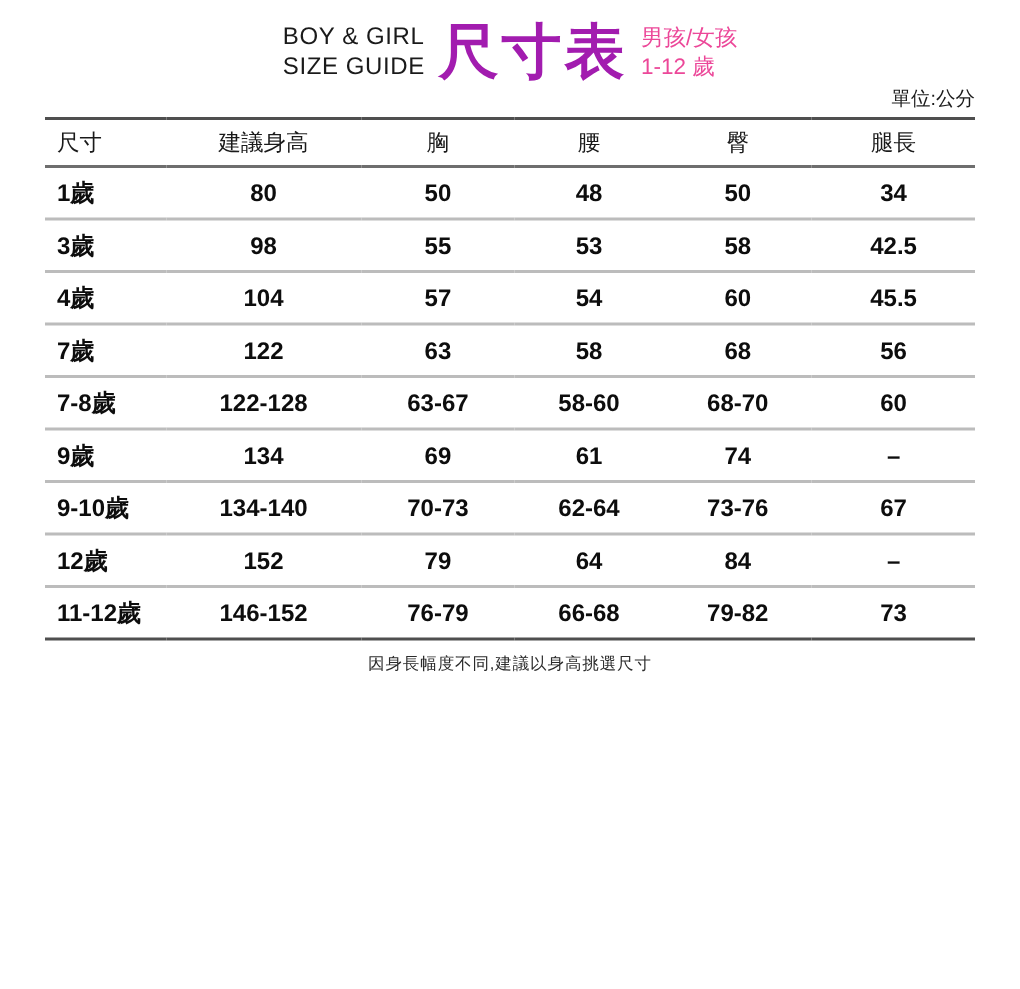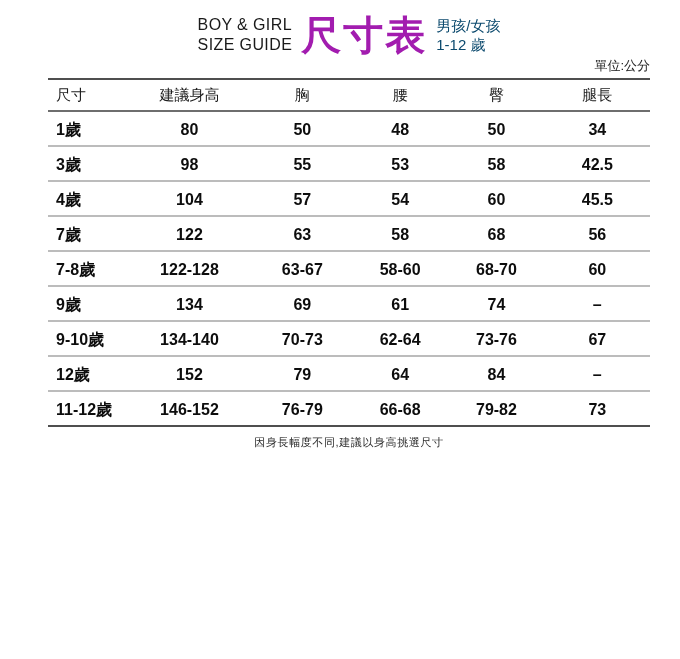--- a/index.html
+++ b/index.html
@@ -1,25 +1,25 @@
 <!DOCTYPE html>
 <html><head>
 <meta charset="utf-8">
 <style>
   html, body { margin: 0; padding: 0; background: #ffffff; }
   .page {
     width: 680px; height: 659px; box-sizing: border-box;
-    padding: 14px 30px 0 48px;
+    padding: 14px 30px 0 30px;
     font-family: "Liberation Sans", sans-serif;
     color: #111111; background: #ffffff; overflow: hidden;
   }
   .title-row { display: flex; justify-content: center; align-items: center; gap: 9px; }
   .subtitle { font-size: 16px; line-height: 1.25; letter-spacing: 0.4px; font-weight: 400; color: #1a1a1a; }
   .big-title { font-size: 40px; font-weight: 800; letter-spacing: 2px; line-height: 1.05; color: #a21caf; }
-  .annotation { font-size: 15px; line-height: 1.3; font-weight: 400; color: #0c4a6e; }
+  .annotation { font-size: 15px; line-height: 1.3; font-weight: 400; color: #ec4899; }
   .unit-row { text-align: right; font-size: 13px; margin: 1px 0 3px 0; color: #1a1a1a; }
   table.size-table {
     width: 100%; border-collapse: collapse;
     border-top: 2px solid #4f4f4f; border-bottom: 2px solid #4f4f4f;
   }
   thead th {
     font-size: 15px; font-weight: 400; text-align: center;
     padding: 6px 0 5px 0; border-bottom: 2px solid #6e6e6e; color: #1a1a1a;
   }
   tbody td {

